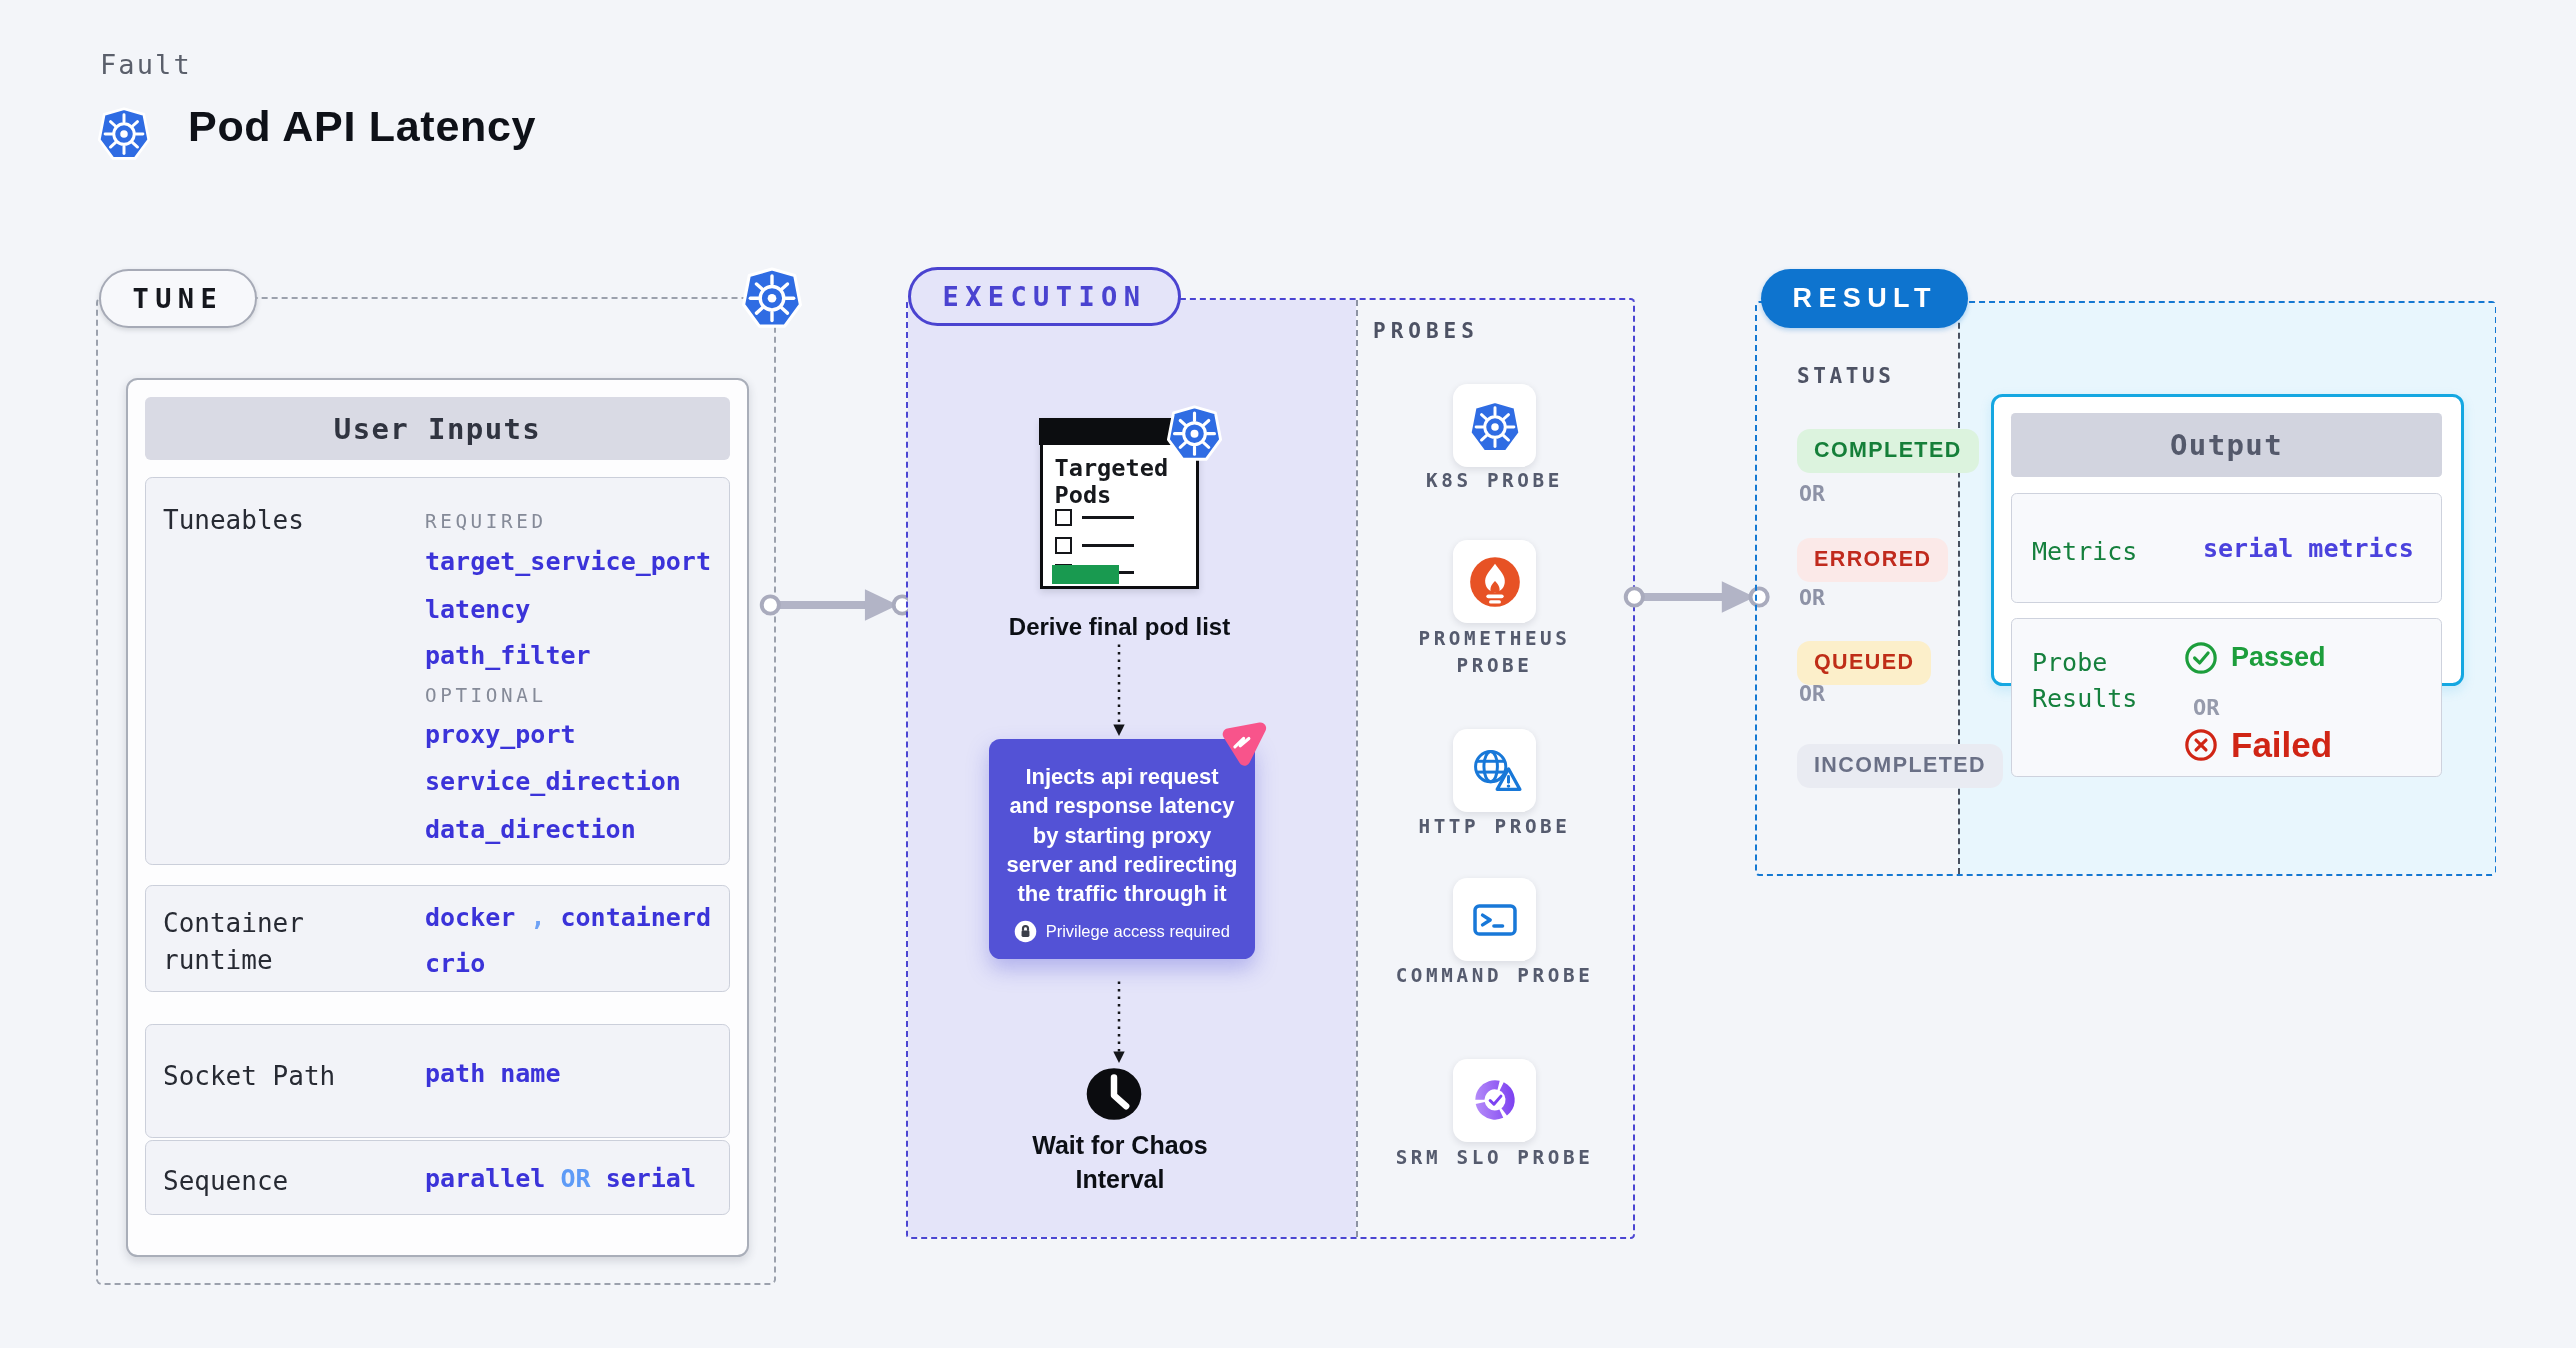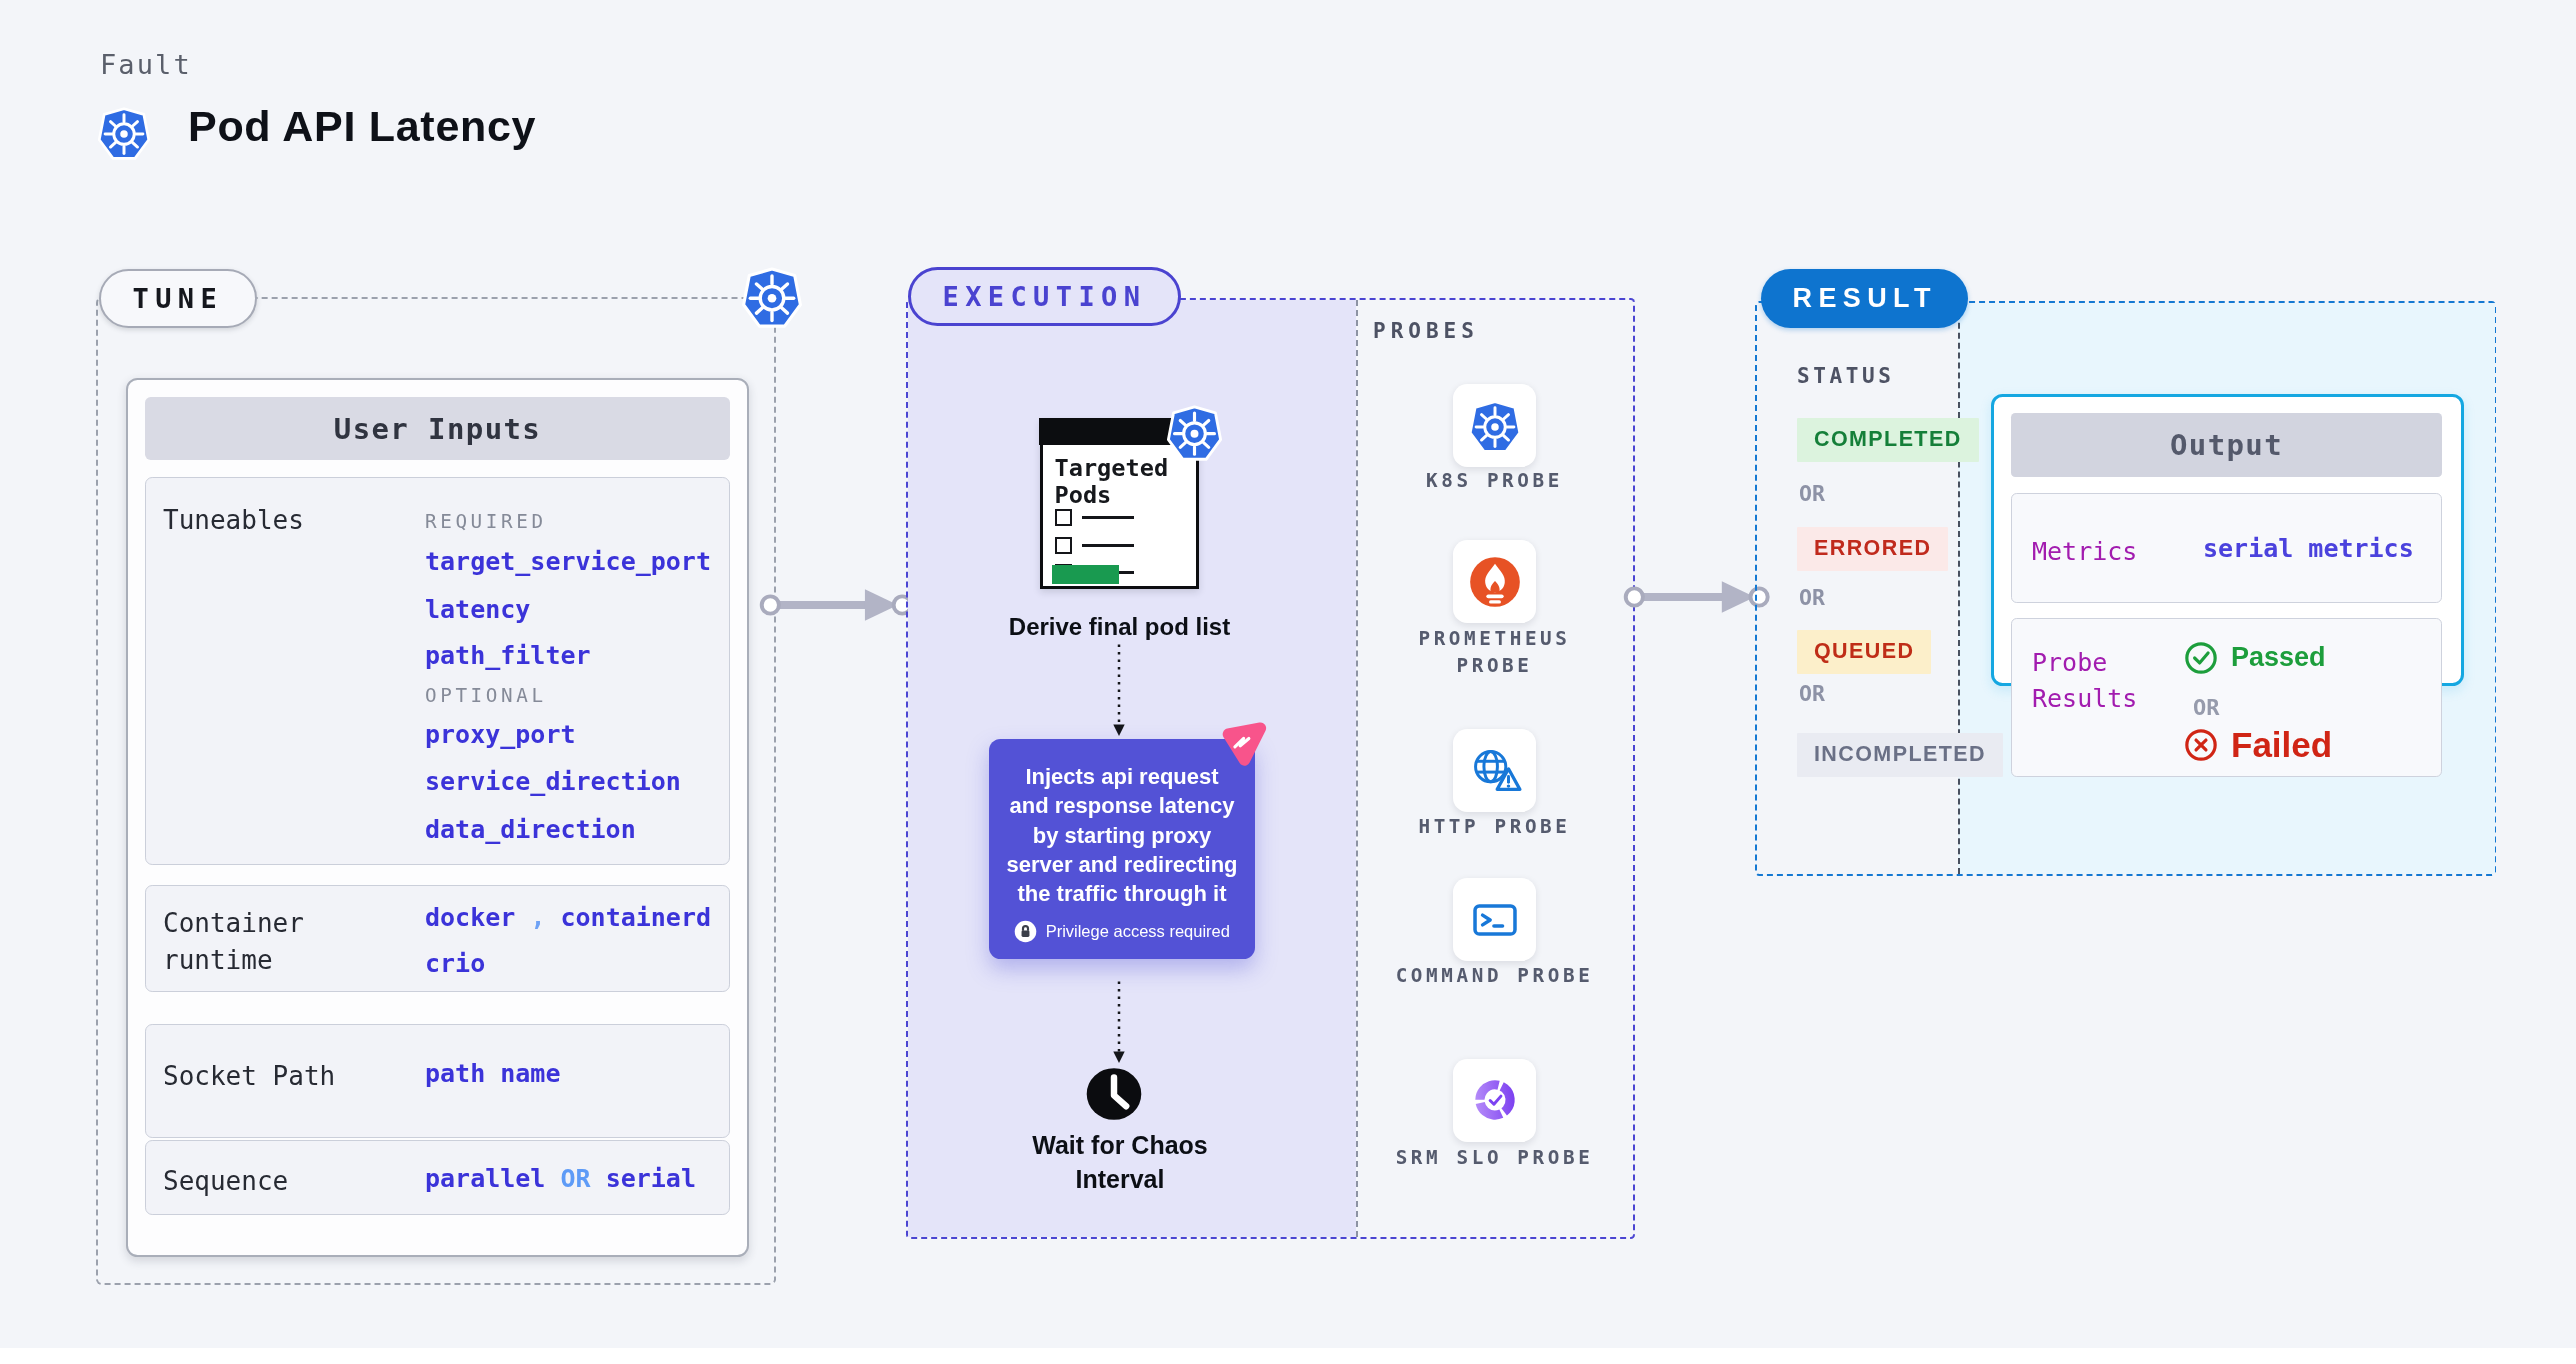--- a/index.html
+++ b/index.html
@@ -73,33 +73,33 @@
 
   
   .probes-heading{left:1373px;top:319px;font-size:21px;font-weight:bold;letter-spacing:5px;color:#4d5264;}
   .probe-card{left:1453px;width:83px;height:83px;background:#ffffff;border-radius:14.3px;box-shadow:0 2.9px 7.2px rgba(16,24,40,.10);
               display:flex;align-items:center;justify-content:center;}
   .probe-card svg{width:54px;height:54px;}
   .probe-label{left:1394px;width:201px;text-align:center;font-size:19.3px;letter-spacing:3.6px;color:#555b6e;line-height:1.4;font-weight:bold;}
 
   
   .status-heading{left:1797px;top:364px;font-size:21px;font-weight:bold;letter-spacing:3.6px;color:#4d5264;}
-  .badge{position:absolute;left:1797px;padding:9.3px 17px;border-radius:1px;font-family:"Liberation Sans",sans-serif;
-         font-weight:bold;font-size:21.5px;letter-spacing:1.4px;}
+  .badge{position:absolute;left:1797px;padding:9.3px 17px;border-radius:13px;font-family:"Liberation Sans",sans-serif;
+         font-weight:bold;font-size:21.5px;letter-spacing:1.4px;margin-top:11px;}
   .badge-green{background:#dcf3de;color:#157f39;}
   .badge-red{background:#fbe9e8;color:#c02a1d;}
   .badge-yellow{background:#fcefca;color:#bf2d17;}
   .badge-gray{background:#e9ebf2;color:#6a7086;}
   .or-word{position:absolute;left:1799px;font-size:21.5px;color:#8d92a6;font-weight:bold;}
 
   .output-card{left:1991px;top:394px;width:473px;height:292px;background:#ffffff;border:3.6px solid #15a7e1;border-radius:11.5px;box-sizing:border-box;box-shadow:0 4.3px 11.5px rgba(21,167,225,.15);}
   .output-header{position:absolute;left:17px;top:15.8px;width:431px;height:64px;background:#d2d4df;border-radius:4.3px;
                  display:flex;align-items:center;justify-content:center;font-size:29px;font-weight:bold;color:#54596b;letter-spacing:1.4px;}
   .out-row{position:absolute;left:17px;width:431px;background:#f8f9fc;border:1.4px solid #ced2dd;border-radius:5.7px;box-sizing:border-box;}
-  .out-label{position:absolute;left:20px;font-size:25px;color:#a21caf;line-height:1.45;}
+  .out-label{position:absolute;left:20px;font-size:25px;color:#15803d;line-height:1.45;}
   .out-value{position:absolute;left:191px;font-size:25px;font-weight:bold;color:#4b42dd;}
   .pr-line{position:absolute;display:flex;align-items:center;gap:13px;}
   .pr-line svg{width:34px;height:34px;}
   .passed-text{font-family:"Liberation Sans",sans-serif;font-weight:bold;font-size:27px;color:#1d9e3c;}
   .failed-text{font-family:"Liberation Sans",sans-serif;font-weight:bold;font-size:35px;color:#d02515;}
   .pr-or{position:absolute;left:181px;font-size:22px;color:#969bac;font-weight:bold;}
 
   .footer-strip{left:0;top:1348px;width:2576px;height:16.5px;background:#ffffff;}
 </style>
 </head>

